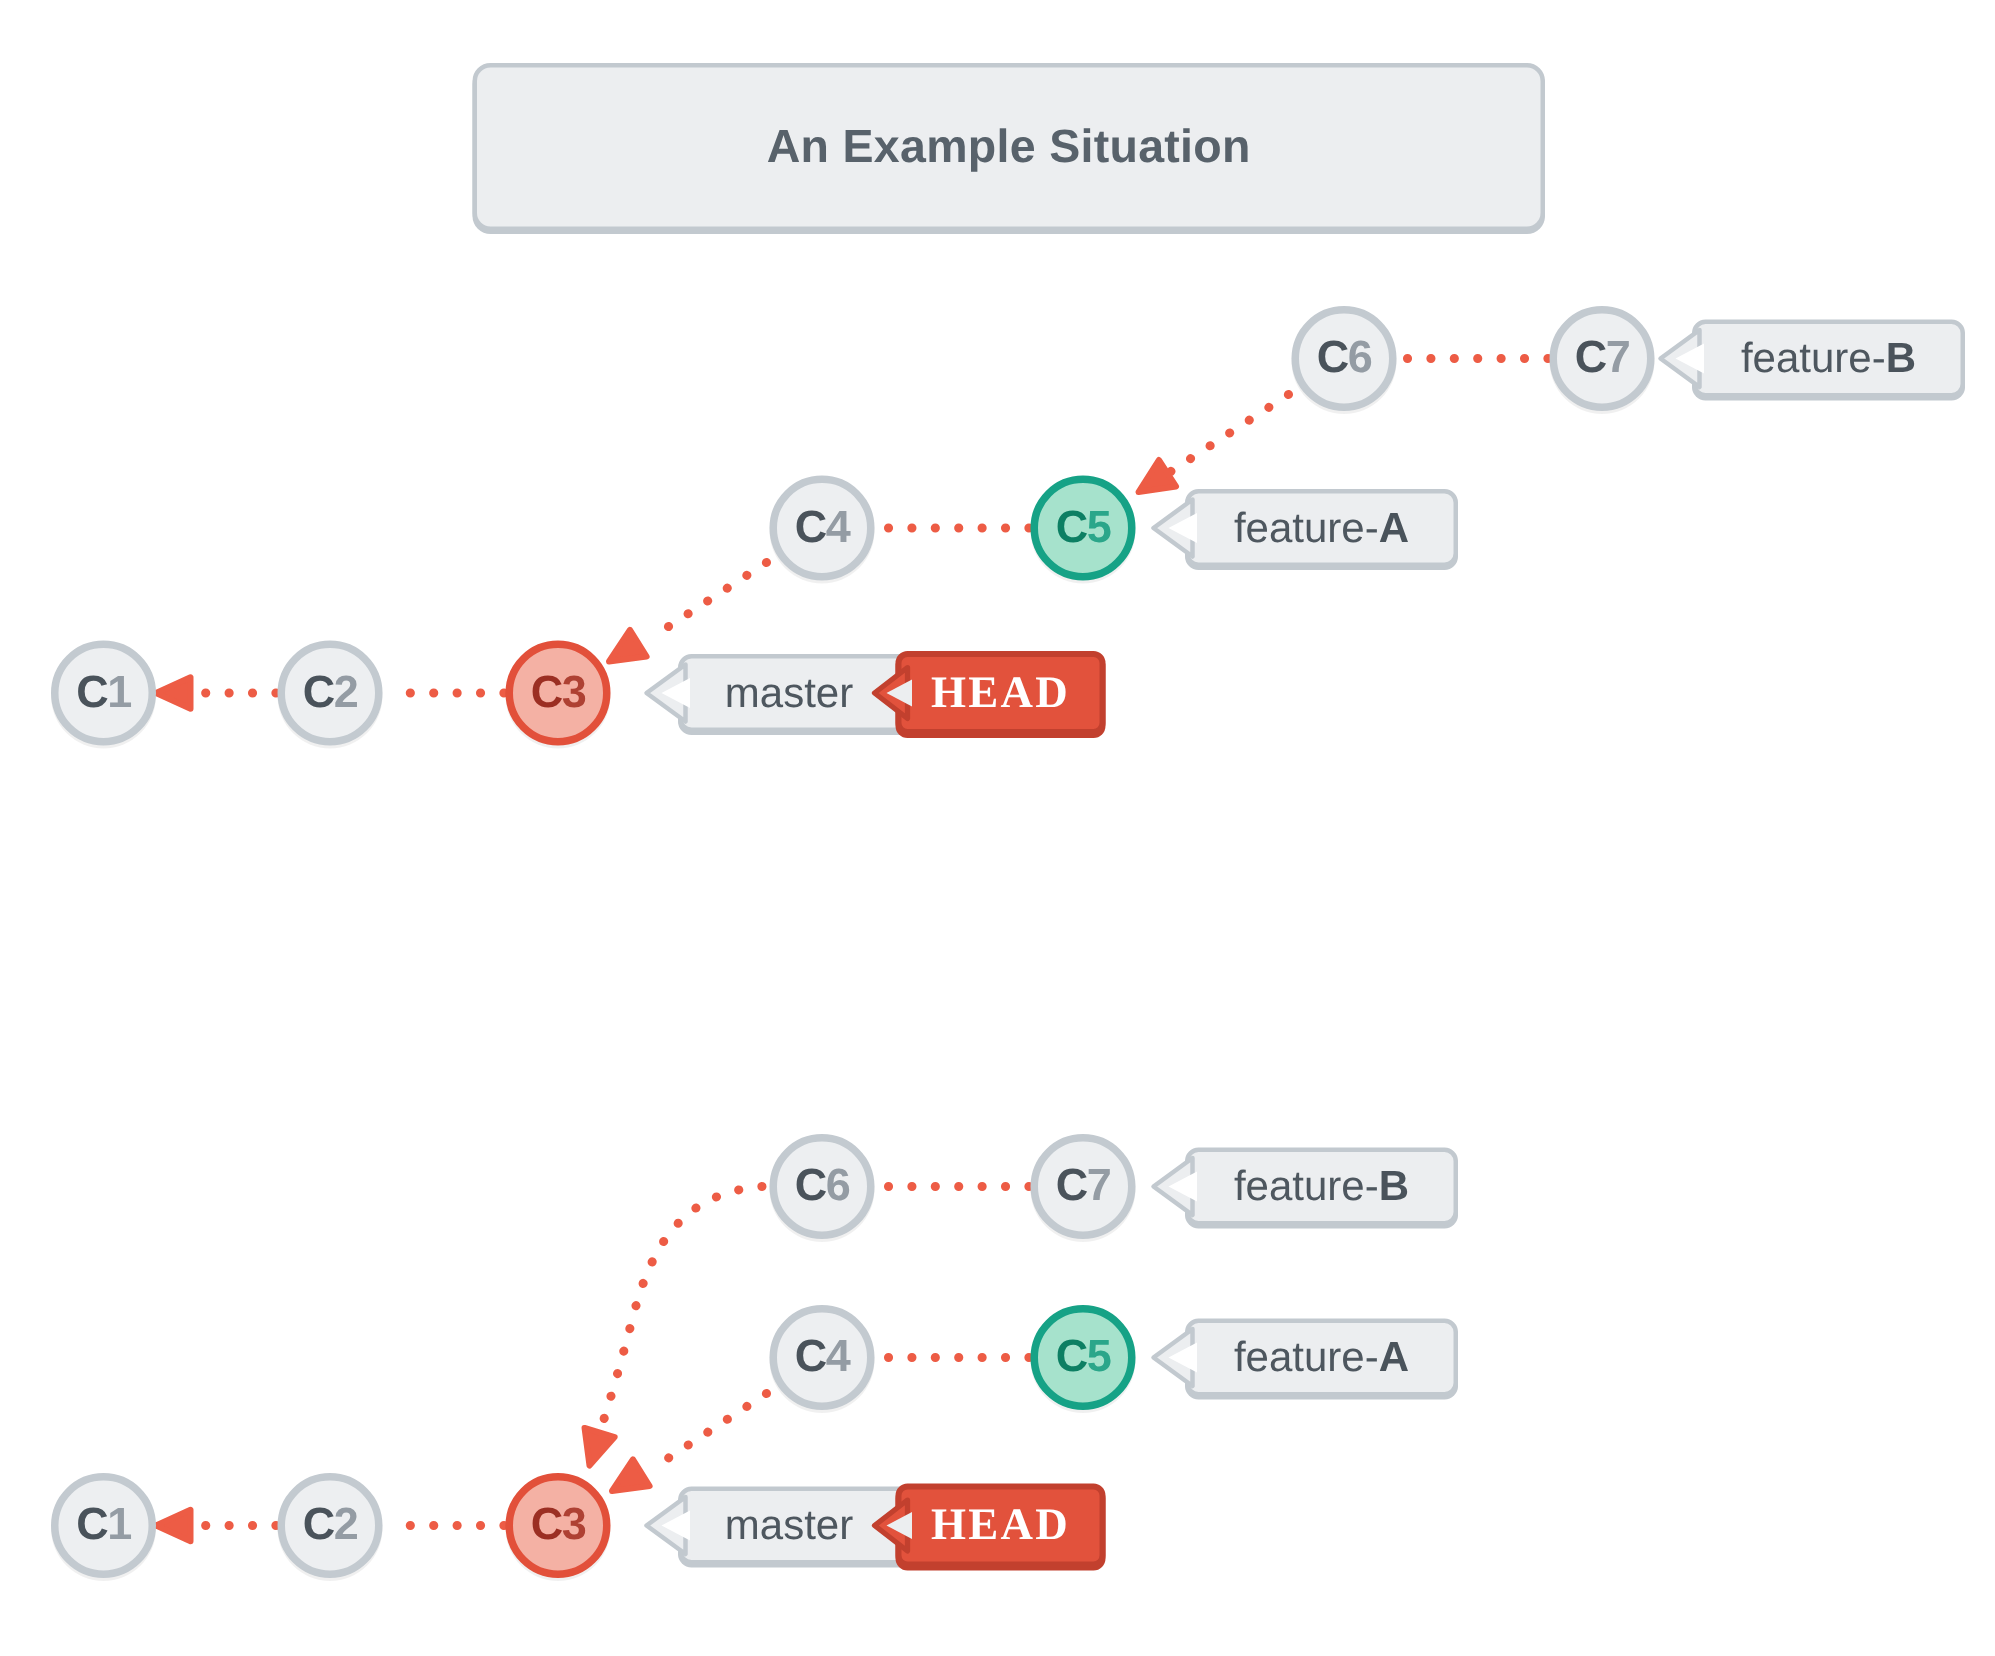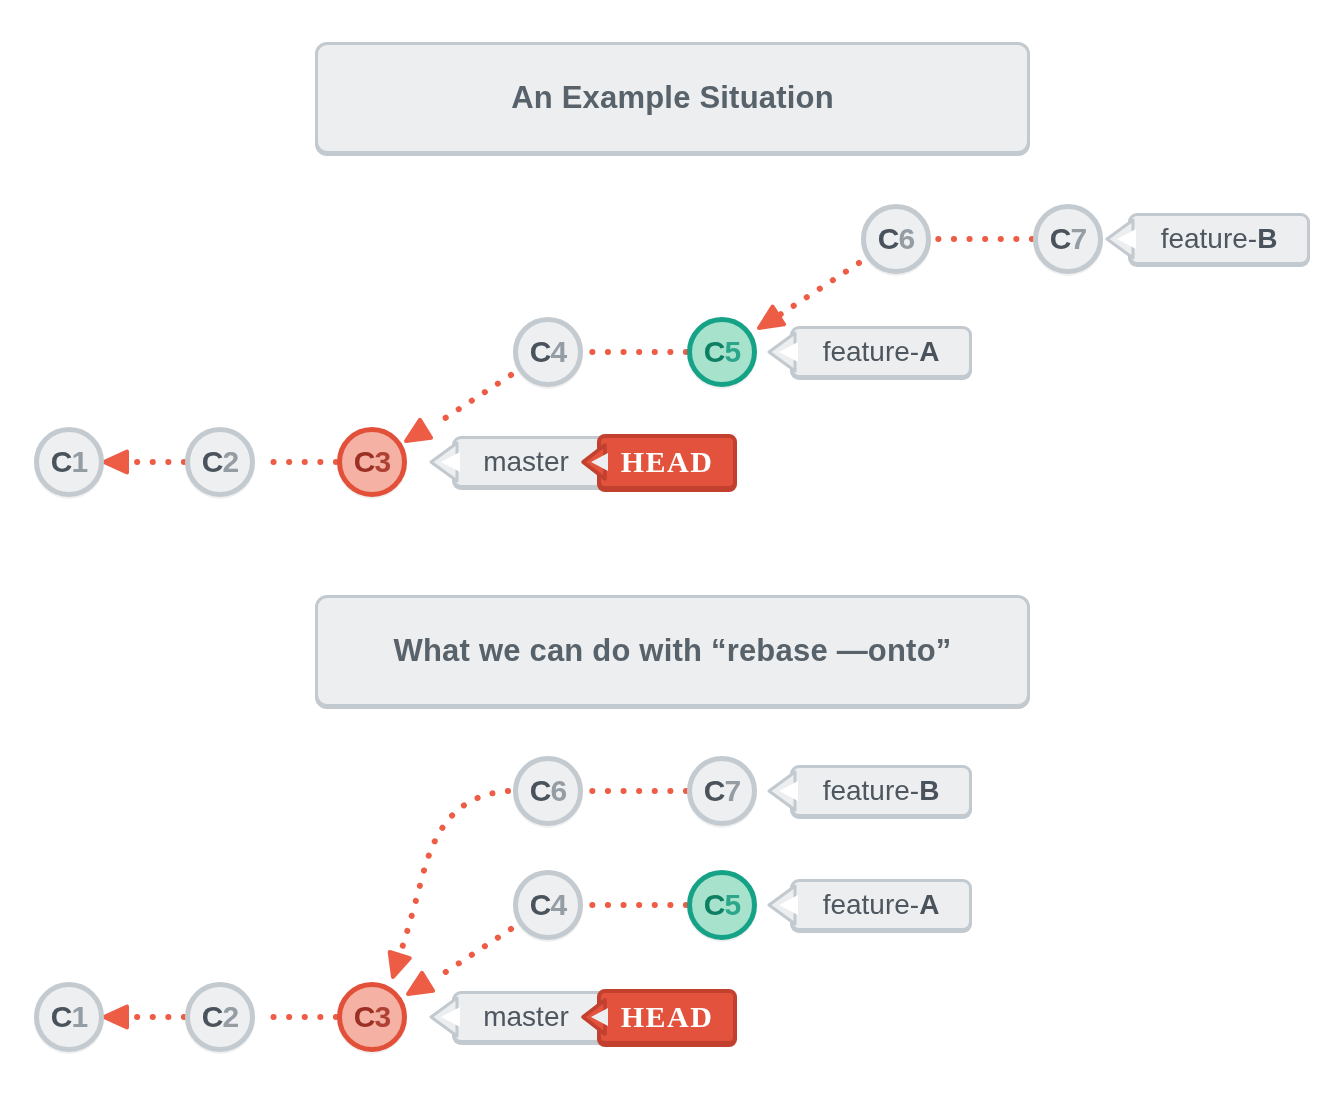--- a/index.html
+++ b/index.html
@@ -227,23 +227,20 @@
   </div>
 
   <div class="head-tag" style="left:597px;top:434px">
     <svg class="tail" viewBox="0 0 28 40">
         <path class="tail-fill" d="M25 3 L3 20 L25 37 Z"></path>
         <path class="tail-notch" d="M28 11 L28 29 L11 20 Z"></path>
       </svg>
     <span>HEAD</span>
   </div>
 
-  <div class="title-box" style="top:595px">
-    <span>What we can do with “rebase —onto”</span>
-  </div>
 
   <div class="node gray" style="left:34px;top:982px">
       <span class="nc">C</span>
       <span class="nd">1</span>
     </div>
   <div class="node gray" style="left:185px;top:982px">
       <span class="nc">C</span>
       <span class="nd">2</span>
     </div>
   <div class="node red" style="left:337px;top:982px">

